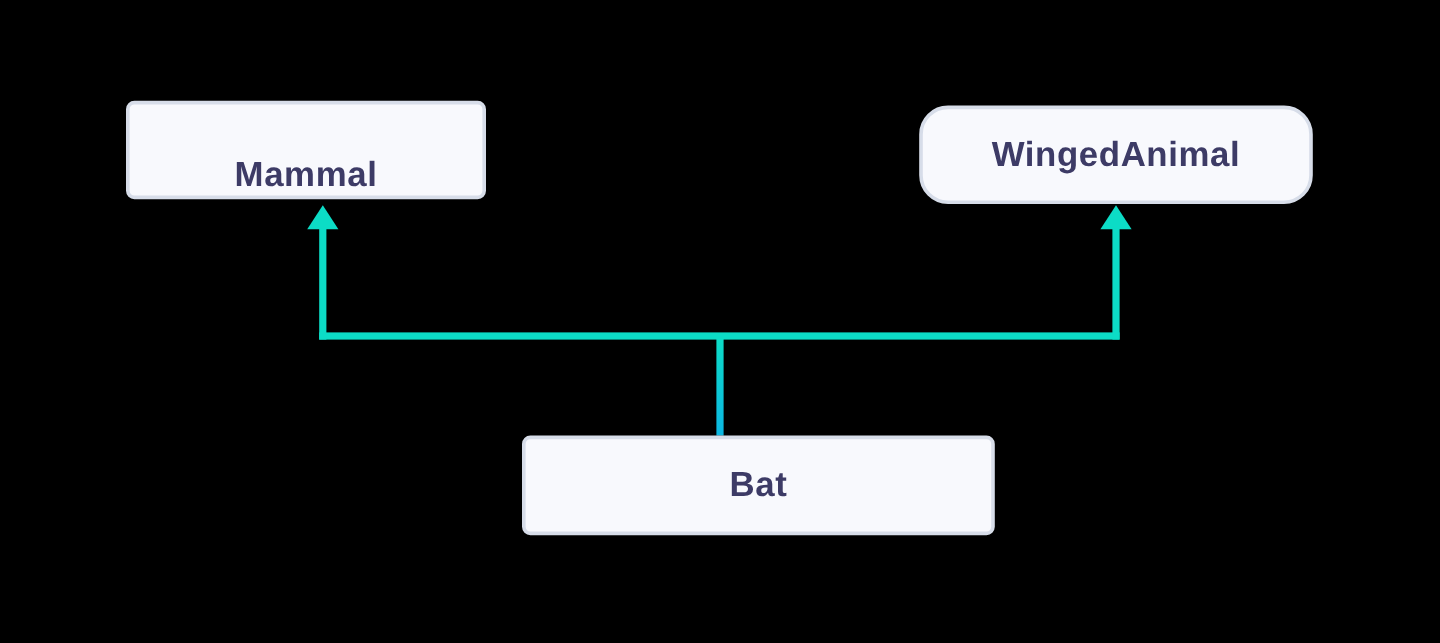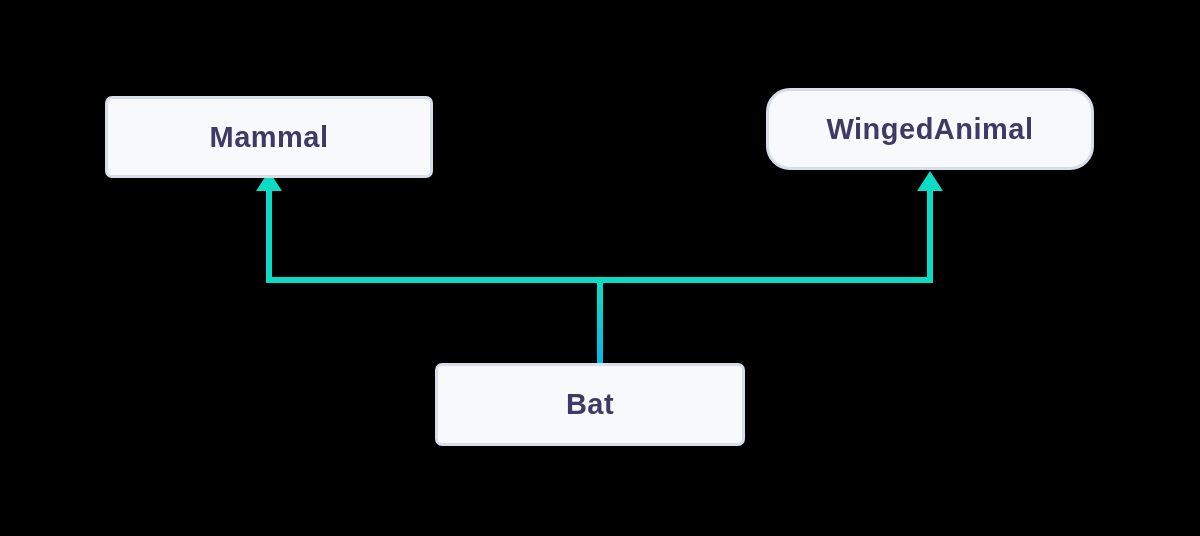--- a/index.html
+++ b/index.html
@@ -35,23 +35,23 @@
     display: flex;
     align-items: center;
     justify-content: center;
   }
   .node-label {
     color: var(--node-text);
     font-size: 29px;
     font-weight: 700;
     letter-spacing: 0.5px;
   }
-  #node-mammal       { left: 105px; top: 96px;  width: 328px; height: 82px; }
+  #node-mammal       { left: 105px; top: 84px;  width: 300px; height: 82px; align-items: flex-end; }
   #node-wingedanimal { left: 766px; top: 88px;  width: 328px; height: 82px; border-radius: 24px; }
-  #node-bat          { left: 435px; top: 363px; width: 310px; height: 83px; }
+  #node-bat          { left: 435px; top: 363px; width: 394px; height: 83px; }
 
   .edge-seg {
     position: absolute;
     background: var(--edge-teal);
   }
   .edge-h {
     left: 266px;
     top: 277px;
     width: 667px;
     height: 6px;

